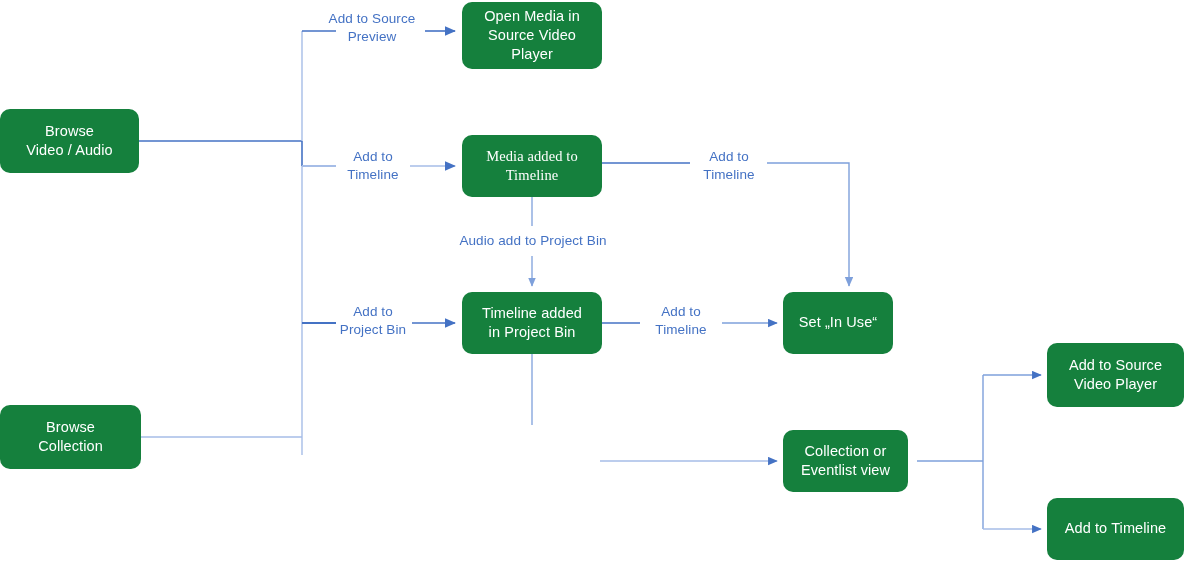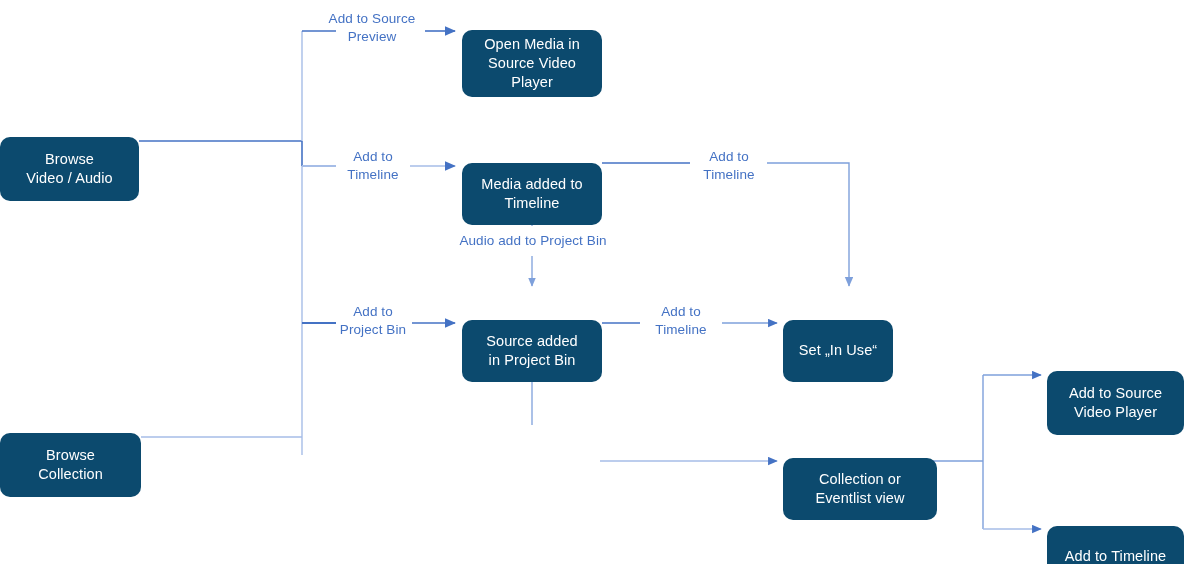--- a/index.html
+++ b/index.html
@@ -15,33 +15,32 @@
     width:1184px;height:564px;
   }
   svg#wires{
     position:absolute;top:0;left:0;
     width:1184px;height:564px;
     pointer-events:none;
   }
   .node{
     position:absolute;
     box-sizing:border-box;
-    background:#0c4a6e;
+    background:#15803d;
     border-radius:10px;
     color:#ffffff;
     display:flex;
     align-items:center;
     justify-content:center;
     text-align:center;
     font-size:14.5px;
     line-height:1.32;
     letter-spacing:.1px;
     padding:20px 6px;
     white-space:pre-line;
-    margin-top:28px;
   }
   .edge-label{
     position:absolute;
     color:#4472C4;
     font-size:13.5px;
     line-height:1.36;
     text-align:center;
     white-space:pre-line;
     letter-spacing:.1px;
     user-select:none;
@@ -128,35 +127,35 @@
     <span>Browse
 Collection</span>
   </div>
 
   <div class="node" style="left:462px;top:2px;width:140px;height:67px;">
     <span>Open Media in
 Source Video
 Player</span>
   </div>
 
-  <div class="node" style="left:462px;top:135px;width:140px;height:62px;">
+  <div class="node" style="left:462px;top:135px;width:140px;height:62px;font-family:Liberation Serif, serif;">
     <span>Media added to
 Timeline</span>
   </div>
 
   <div class="node" style="left:462px;top:292px;width:140px;height:62px;">
-    <span>Source added
+    <span>Timeline added
 in Project Bin</span>
   </div>
 
   <div class="node" style="left:783px;top:292px;width:110px;height:62px;">
     <span>Set „In Use“</span>
   </div>
 
-  <div class="node" style="left:783px;top:430px;width:154px;height:62px;">
+  <div class="node" style="left:783px;top:430px;width:125px;height:62px;">
     <span>Collection or
 Eventlist view</span>
   </div>
 
   <div class="node" style="left:1047px;top:343px;width:137px;height:64px;">
     <span>Add to Source
 Video Player</span>
   </div>
 
   <div class="node" style="left:1047px;top:498px;width:137px;height:62px;">

